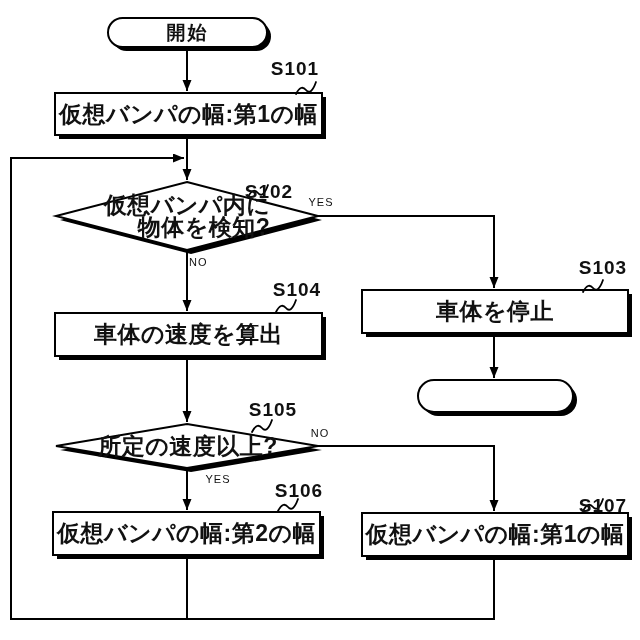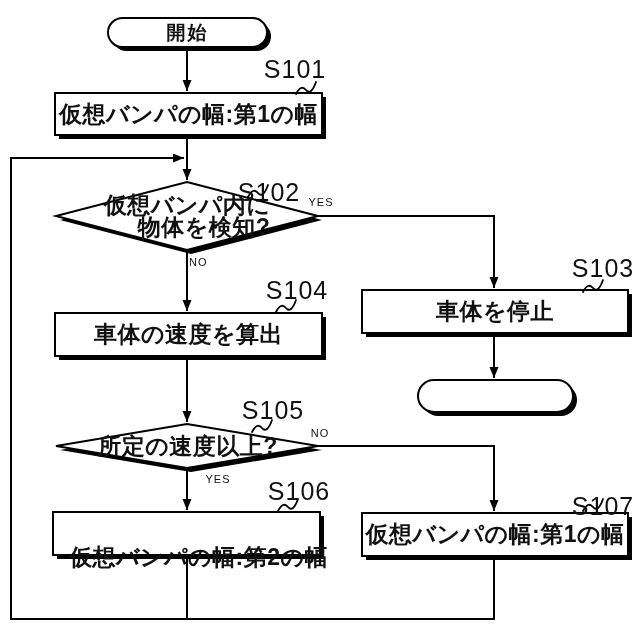--- a/index.html
+++ b/index.html
@@ -6,21 +6,21 @@
   .stage{
     position:relative;width:640px;height:640px;background:#ffffff;overflow:hidden;
     font-family:"Liberation Sans","DejaVu Sans",sans-serif;color:#111;
   }
   .stage svg{position:absolute;left:0;top:0;}
   .txt{position:absolute;display:flex;align-items:center;justify-content:center;
        text-align:right;color:#111;}
   .node-label{font-size:23px;font-weight:600;letter-spacing:0.5px;}
   .terminal-label{font-size:19px;font-weight:600;letter-spacing:2px;}
   .multiline{white-space:pre-line;line-height:22px;}
-  .step-label{font-size:25px;font-weight:400;letter-spacing:1px;}
+  .step-label{font-size:19px;font-weight:700;letter-spacing:1px;}
   .branch-label{font-size:11px;font-weight:500;letter-spacing:1px;}
   .shape-shadow{fill:#000;stroke:none;}
   .shape-face{fill:#fff;stroke:#000;stroke-width:2;}
   .edge{fill:none;stroke:#000;stroke-width:2;}
   .squiggle{fill:none;stroke:#000;stroke-width:1.8;stroke-linecap:round;}
 </style>
 </head>
 <body>
 
 <div class="stage">
@@ -107,21 +107,21 @@
 
   <div class="txt node-label multiline" style="left:97px;top:191px;width:180px;height:50px;">仮想バンパ内に
 物体を検知?</div>
 
   <div class="txt node-label" style="left:362px;top:290px;width:266px;height:43px;">車体を停止</div>
 
   <div class="txt node-label" style="left:58px;top:434px;width:260px;height:24px;">所定の速度以上?</div>
 
   <div class="txt node-label" style="left:55px;top:313px;width:267px;height:43px;">車体の速度を算出</div>
 
-  <div class="txt node-label" style="left:53px;top:536px;width:267px;height:43px;margin-left:12px;">仮想バンパの幅:第2の幅</div>
+  <div class="txt node-label" style="left:53px;top:512px;width:267px;height:43px;">仮想バンパの幅:第2の幅</div>
 
   <div class="txt node-label" style="left:362px;top:513px;width:266px;height:43px;">仮想バンパの幅:第1の幅</div>
 
 
   <div class="txt step-label" style="left:264px;top:59px;width:62px;height:20px;">S101</div>
   <div class="txt step-label" style="left:238px;top:176px;width:62px;height:20px;margin-top:6px;">S102</div>
   <div class="txt step-label" style="left:572px;top:258px;width:62px;height:20px;">S103</div>
   <div class="txt step-label" style="left:266px;top:280px;width:62px;height:20px;">S104</div>
   <div class="txt step-label" style="left:242px;top:400px;width:62px;height:20px;">S105</div>
   <div class="txt step-label" style="left:268px;top:481px;width:62px;height:20px;">S106</div>

